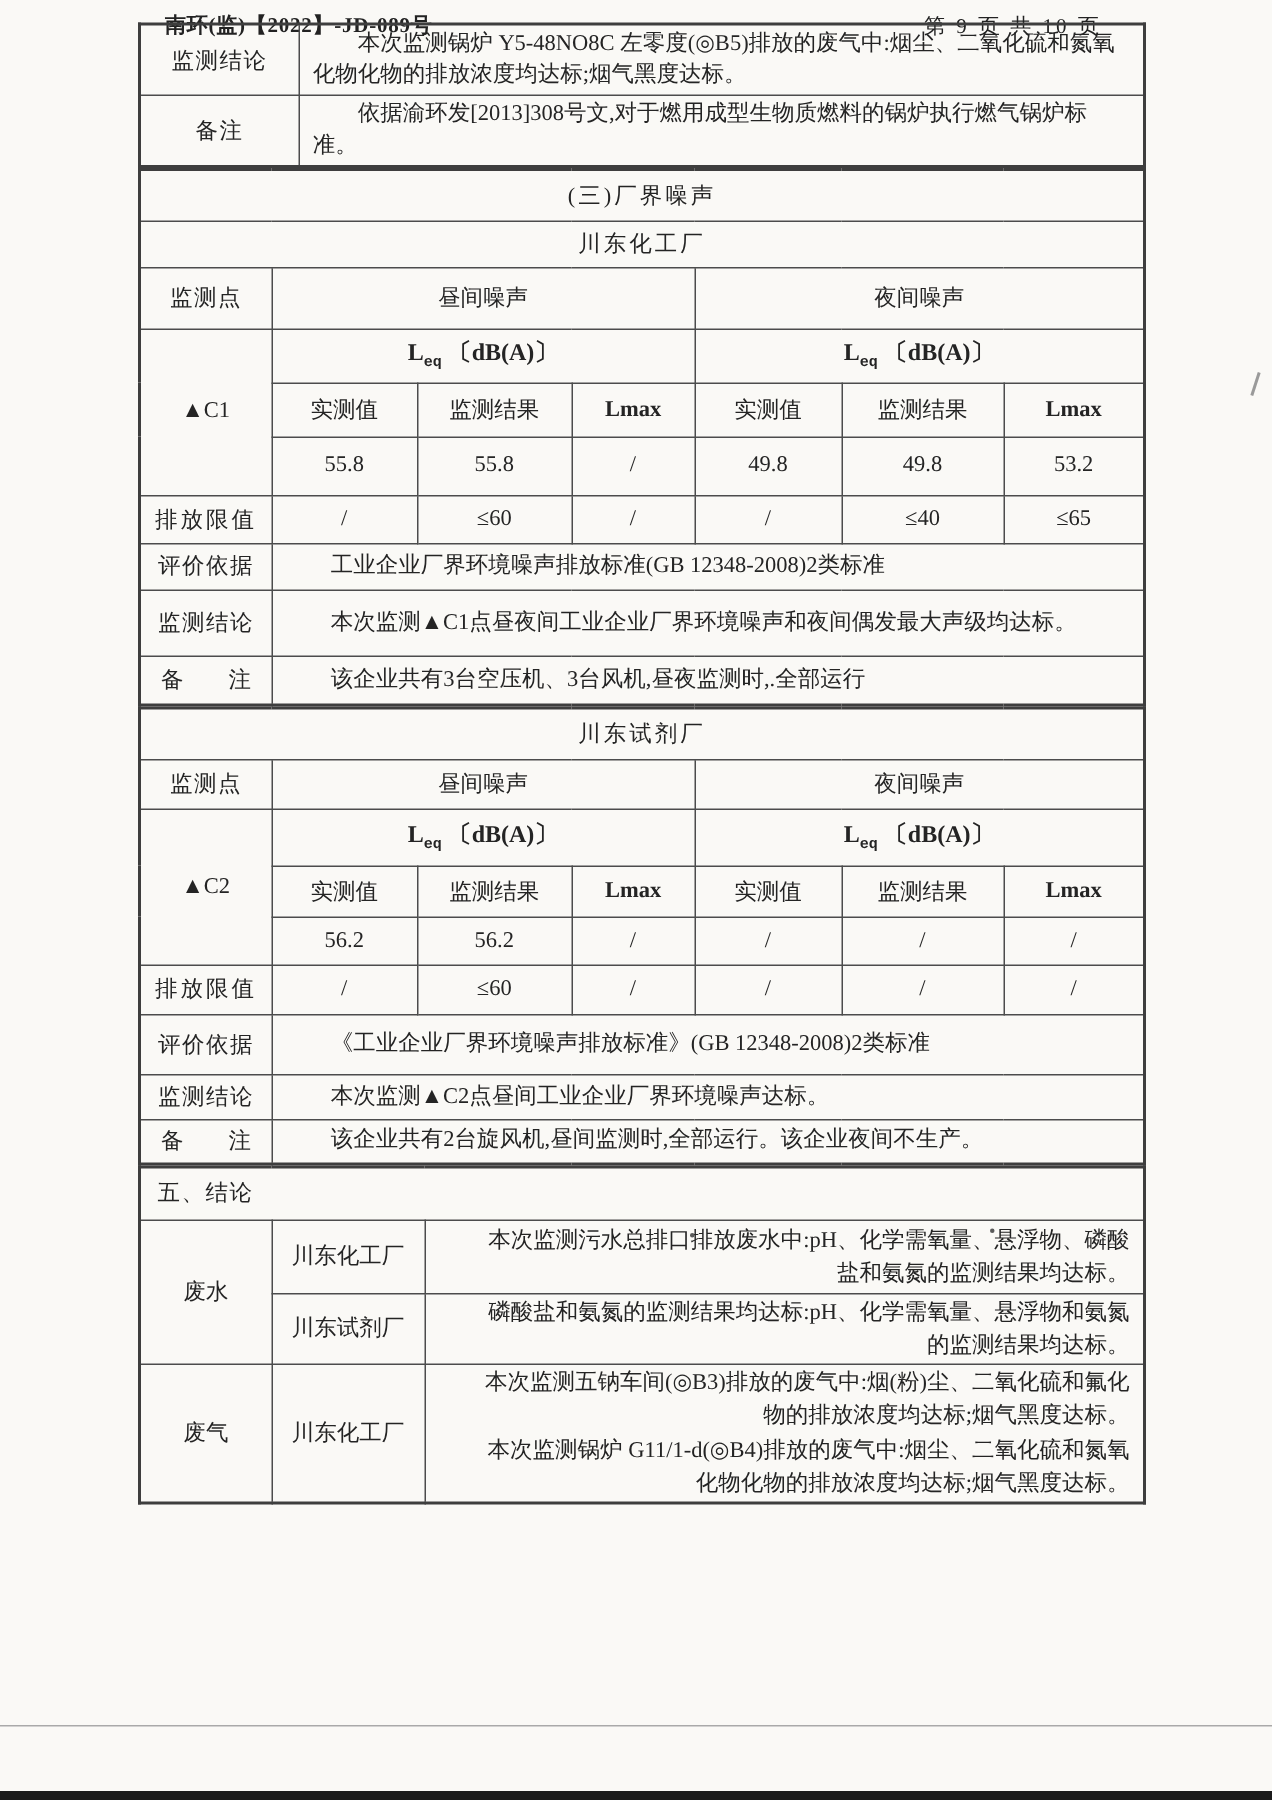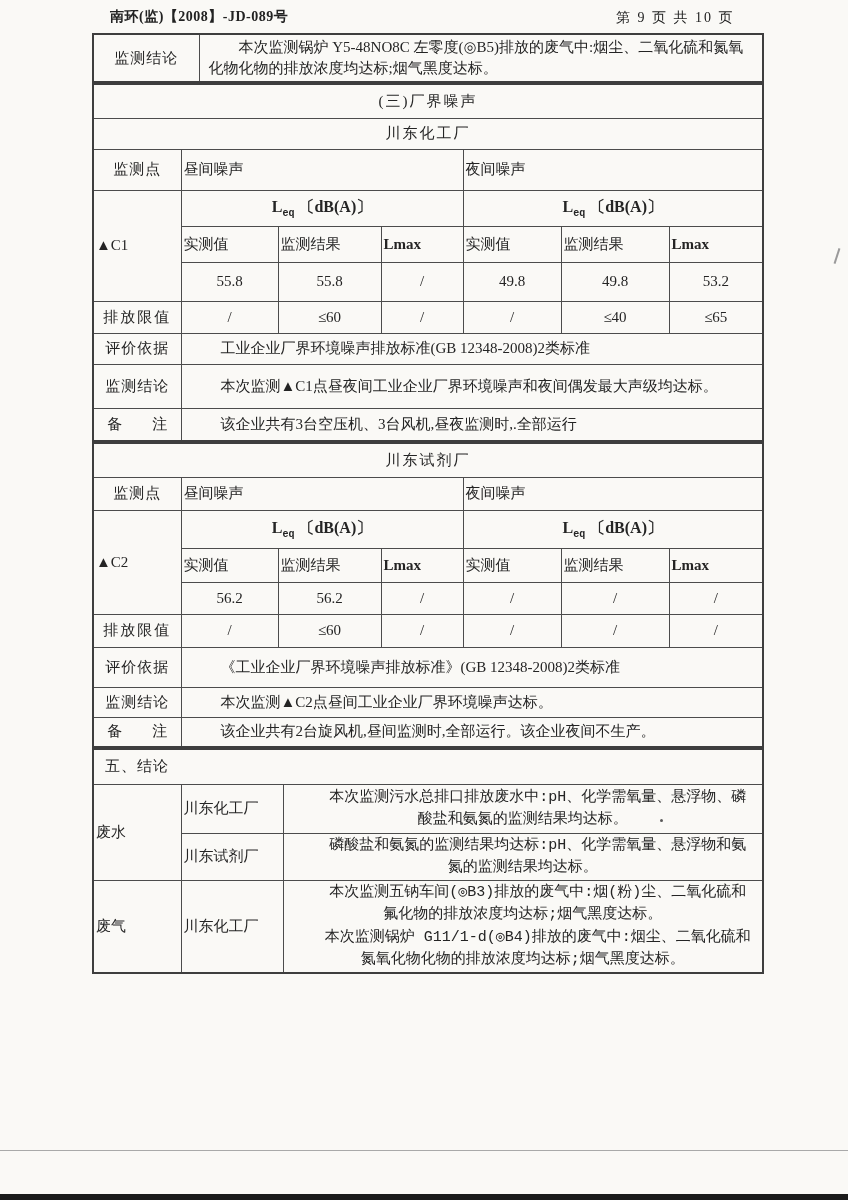--- a/index.html
+++ b/index.html
@@ -5,60 +5,66 @@
   html,body{margin:0;padding:0;}
   body{
     width:848px;height:1200px;position:relative;overflow:hidden;
     background:#f7f7f4;
     font-family:"Liberation Serif","DejaVu Serif",serif;
     color:#222;
   }
   .paper{position:absolute;left:0;top:0;width:848px;height:1200px;background:#faf9f6;}
   .hdr-doc{position:absolute;left:110px;top:8px;font-size:14px;font-weight:bold;letter-spacing:.5px;}
   .hdr-page{position:absolute;left:616px;top:9px;font-size:14px;letter-spacing:2px;}
-  .tables{position:absolute;left:92px;top:33px;width:681px;}
+  .tables{position:absolute;left:92px;top:15px;width:681px;}
   table{border-collapse:collapse;width:670px;table-layout:fixed;}
   table.tbl{border:2px solid #3e3e3e;}
   td{border:1px solid #4c4c4c;padding:0 2px;font-size:15px;vertical-align:middle;color:#242424;}
   .lab{text-align:center;letter-spacing:1px;}
   .lab-sp{text-align:center;}
   .ttl{text-align:center;letter-spacing:2px;}
-  .c{text-align:left;}
+  .c{text-align:center;}
   .bold{font-weight:bold;}
   .num{text-align:center;font-size:15px;margin-left:12px;}
   .para{margin:2px 7px;text-indent:2em;line-height:21px;text-align:left;}
-  .para2{margin:1px 7px;text-indent:2em;line-height:22px;text-align:center;font-family:Liberation Mono, monospace;}
+  .para2{margin:1px 7px;text-indent:2em;line-height:22px;text-align:right;}
   .leqcell{text-align:center;font-weight:bold;font-size:16px;}
   .leqcell sub{font-size:10px;font-family:Liberation Mono, monospace;}
   .secttl{text-align:left;padding-left:11px;letter-spacing:1px;}
   .scan-line{position:absolute;left:0;top:1150px;width:848px;height:1px;background:#a9a9a9;}
   .scan-band{position:absolute;left:0;top:1194px;width:848px;height:6px;background:#1b1b1b;}
   .speck{position:absolute;width:3px;height:3px;border-radius:50%;background:#5a5a5a;}
   .mark-slash{position:absolute;left:836px;top:248px;width:2px;height:16px;background:#9a9a9a;transform:rotate(18deg);}
 </style>
 </head>
 <body>
 
 <div class="paper"></div>
 
-<div class="hdr-doc">南环(监)【2008】-JD-089号</div>
+<div class="hdr-doc">南环(监)【2022】-JD-089号</div>
 <div class="hdr-page">第 9 页 共 10 页</div>
 
 <div class="tables">
 
   <table class="tbl">
     <colgroup>
         <col style="width:106px">
         <col style="width:564px">
       </colgroup>
     <tbody>
         <tr style="height:40px">
       <td class="lab">监测结论</td>
       <td>
             <div class="para">本次监测锅炉 Y5-48NO8C 左零度(◎B5)排放的废气中:烟尘、二氧化硫和氮氧化物化物的排放浓度均达标;烟气黑度达标。</div>
+          </td>
+    </tr>
+    <tr style="height:47px">
+      <td class="lab">备注</td>
+      <td>
+            <div class="para">依据渝环发[2013]308号文,对于燃用成型生物质燃料的锅炉执行燃气锅炉标准。</div>
           </td>
     </tr>
   </tbody>
     </table>
 
   <table class="tbl">
     <colgroup>
       <col style="width:88px">
         <col style="width:97px">
         <col style="width:103px">

